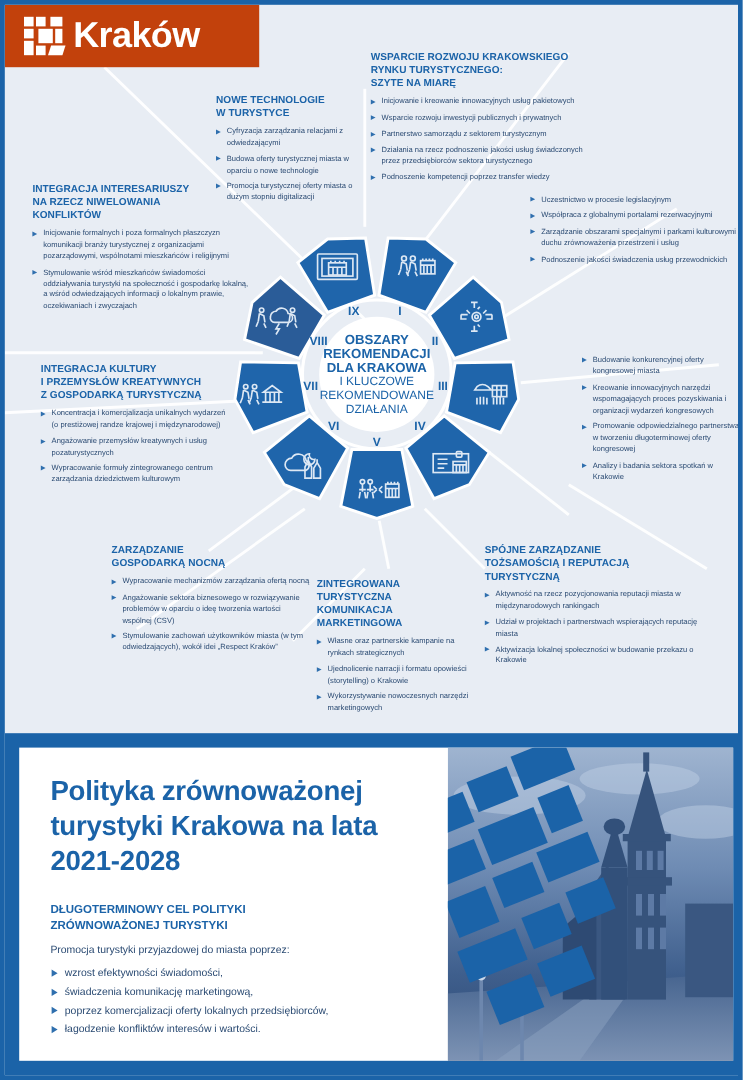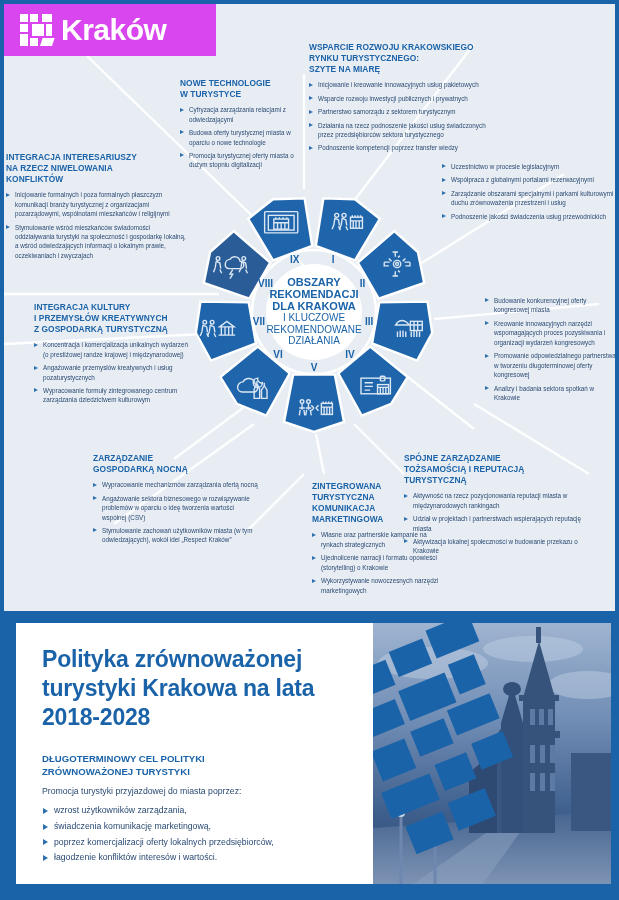--- a/index.html
+++ b/index.html
@@ -16,21 +16,21 @@
     width:619px;height:900px;
     background:#e8edf4;
     border:4px solid #1b63a8;
     box-sizing:border-box;
     overflow:hidden;
   }
 
   
   .header-bar{
     position:absolute;left:0;top:0;width:212px;height:52px;
-    background:#d946ef;
+    background:#c2410c;
     display:flex;align-items:center;
     z-index:6;
   }
   .logo-mark{
     width:32px;height:32px;margin-left:16px;margin-right:9px;
     position:relative;flex:0 0 auto;
   }
   .logo-mark i{position:absolute;background:#ffffff;display:block;}
   .logo-title{
     color:#ffffff;font-size:30px;font-weight:bold;letter-spacing:-0.5px;
@@ -70,25 +70,25 @@
     position:absolute;left:0;top:2.4px;
     border-left:4px solid #2f6fae;
     border-top:2.6px solid transparent;
     border-bottom:2.6px solid transparent;
   }
 
   
   #b-nowe-technologie{left:176px;top:74px;width:128px;}
   #b-wsparcie-rynku  {left:305px;top:38px;width:190px;}
   #b-przeciwdzialanie{left:438px;top:158px;width:178px;}
-  #b-integracja-inter{left:2px;top:148px;width:185px;}
+  #b-integracja-inter{left:23px;top:148px;width:185px;}
   #b-wsparcie-spotkan{left:481px;top:292px;width:135px;}
   #b-integracja-kultury{left:30px;top:298px;width:160px;}
   #b-zarzadzanie-nocna{left:89px;top:449px;width:166px;}
-  #b-komunikacja     {left:260px;top:477px;width:130px;margin-left:48px;}
+  #b-komunikacja     {left:260px;top:477px;width:130px;}
   #b-tozsamosc       {left:400px;top:449px;width:190px;}
 
   
   .bottom{
     position:absolute;left:0;bottom:0;width:619px;height:285px;
     background:#1b63a8;z-index:8;
   }
   .bottom-inner{
     position:absolute;left:12px;top:12px;right:12px;bottom:12px;
     background:#ffffff;
@@ -456,25 +456,25 @@
             <rect x="-4" y="132" width="52" height="28"></rect>
             <rect x="56" y="126" width="34" height="28"></rect>
             <rect x="98" y="120" width="34" height="28"></rect>
             <rect x="6" y="172" width="40" height="30"></rect>
             <rect x="54" y="166" width="40" height="30"></rect>
           </g>
         </svg>
       </div>
 
       <div class="bottom-text">
-        <h1 class="bottom-title">Polityka zrównoważonej turystyki Krakowa na lata 2018-2028</h1>
+        <h1 class="bottom-title">Polityka zrównoważonej turystyki Krakowa na lata 2021-2028</h1>
         <h2 class="goal-head">DŁUGOTERMINOWY CEL POLITYKI<br>ZRÓWNOWAŻONEJ TURYSTYKI</h2>
         <p class="goal-lead">Promocja turystyki przyjazdowej do miasta poprzez:</p>
         <ul class="goal-list" id="goal-list">
-            <li>wzrost użytkowników zarządzania,</li>
+            <li>wzrost efektywności świadomości,</li>
             <li>świadczenia komunikację marketingową,</li>
             <li>poprzez komercjalizacji oferty lokalnych przedsiębiorców,</li>
             <li>łagodzenie konfliktów interesów i wartości.</li>
           </ul>
       </div>
 
     </div>
   </div>
 
 </div>

